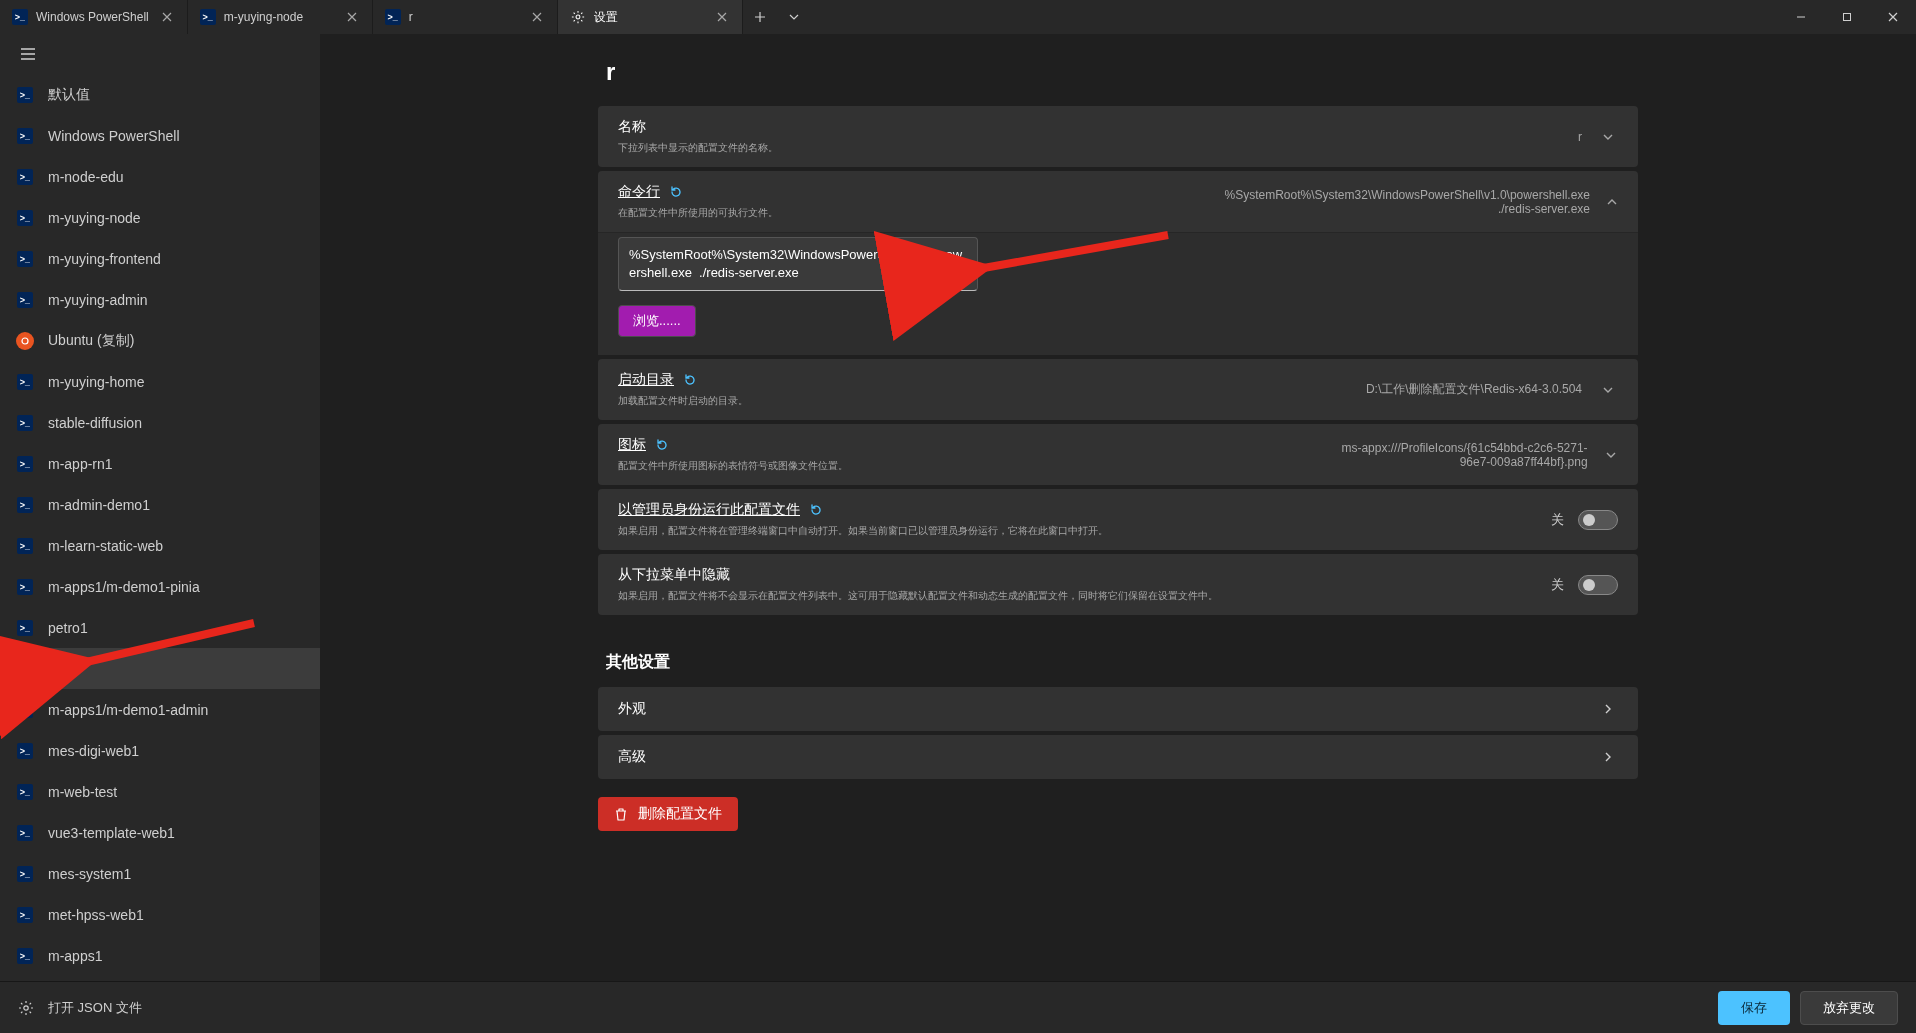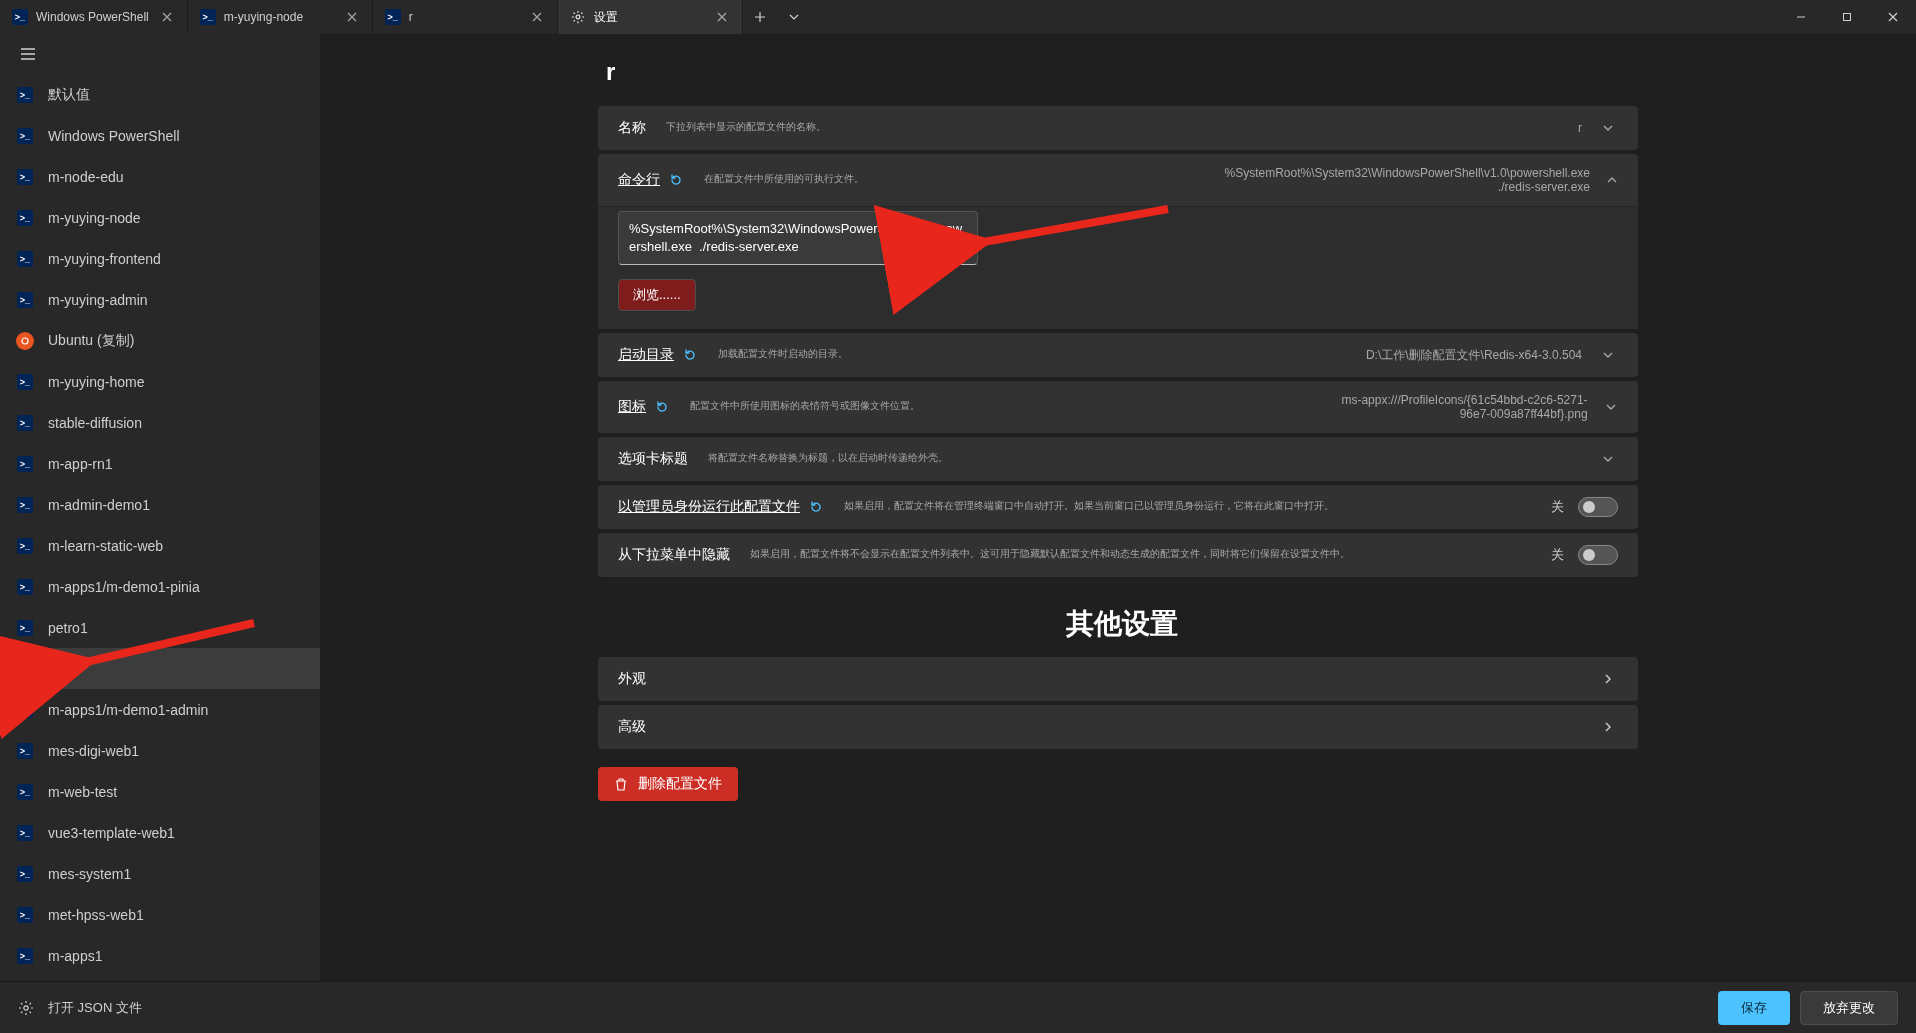--- a/index.html
+++ b/index.html
@@ -139,60 +139,60 @@
   .card {
     background: var(--bg-2);
     border-radius:4px;
     margin-bottom:4px;
   }
   .card-row {
     display:flex; align-items:center; justify-content:space-between;
     padding: 12px 20px;
     gap: 24px;
   }
-  .card-texts { display:flex; flex-direction:row; gap:20px; min-width:0;}
+  .card-texts { display:flex; flex-direction:column; gap:4px; min-width:0;}
   .card-title-line { display:flex; align-items:center; gap:8px;text-decoration:underline;}
   .card-title { font-size:14px; color:#fff; }
   .card-desc { font-size:10px; color:var(--fg-dim); line-height:1.5;}
   .card-right { display:flex; align-items:center; gap:16px; color:var(--fg-dim); font-size:12px;
                 max-width:300px; text-align:right; justify-content:flex-end;}
   .chev {
     width:20px; height:20px; display:flex; align-items:center; justify-content:center;
     color:var(--fg-dim);
   }
   .reset-icon { color: var(--accent); width:16px; height:16px; display:flex; align-items:center; justify-content:center;}
 
   .card.expanded { background: var(--bg-2); padding-bottom: 0;}
   .card-body { padding: 4px 20px 18px; display:flex; flex-direction:column; gap:14px; background:#2d2d2d; border-top:1px solid #262626;}
   .cmd-input {
     background:#3a3a3a; border:1px solid #555; border-bottom:1px solid #bbb;
     border-radius:4px; padding:8px 10px;
     color:#fff; font-size:13px; width: 360px;
     font-family: inherit; resize:none; line-height:1.4;
   }
   .browse-btn {
-    background:#7f1d1d; border:1px solid #4d4d4d; color:#fff;
+    background:#a21caf; border:1px solid #4d4d4d; color:#fff;
     padding:6px 14px; border-radius:4px; font-size:13px;
     align-self:flex-start;
   }
 
   
   .toggle-row .card-right { gap:14px;}
   .toggle-state { font-size:13px; color:var(--fg-1);}
   .toggle {
     width:40px; height:20px; border-radius:10px;
     background:#555; position:relative; display:inline-block;
     border:1px solid #888;
   }
   .toggle-knob {
     width:12px; height:12px; border-radius:50%; background:#ccc;
     position:absolute; top:3px; left:4px;
   }
 
-  .section-title { font-size:28px; font-weight:600; margin:28px 0 14px 8px;text-align:center;}
+  .section-title { font-size:16px; font-weight:600; margin:37px 0 14px 8px;}
   .chevron-right {
     width:20px; height:20px; display:flex; align-items:center; justify-content:center; color:var(--fg-1);
   }
 
   .danger-btn {
     background: var(--danger); border:none; color:#fff;
     display:inline-flex; align-items:center; gap:10px;
     padding:8px 16px; border-radius:4px; font-size:14px; margin-top:14px;
   }
 
@@ -562,35 +562,20 @@
             <span class="chev">
               <svg width="12" height="12" viewBox="0 0 12 12">
                   <path d="M2 4l4 4 4-4" fill="none" stroke="currentColor" stroke-width="1.4"></path>
                 </svg>
             </span>
           </div>
         </div>
       </div>
 
       
-      <div class="card">
-        <div class="card-row">
-          <div class="card-texts">
-            <div class="card-title">选项卡标题</div>
-            <div class="card-desc">将配置文件名称替换为标题，以在启动时传递给外壳。</div>
-          </div>
-          <div class="card-right">
-            <span class="chev">
-              <svg width="12" height="12" viewBox="0 0 12 12">
-                  <path d="M2 4l4 4 4-4" fill="none" stroke="currentColor" stroke-width="1.4"></path>
-                </svg>
-            </span>
-          </div>
-        </div>
-      </div>
 
       
       <div class="card toggle-row">
         <div class="card-row">
           <div class="card-texts">
             <div class="card-title-line">
               <span class="card-title">以管理员身份运行此配置文件</span>
               <span class="reset-icon">
                 <svg width="14" height="14" viewBox="0 0 14 14">
                     <path d="M3 7a4 4 0 1 0 1.2-2.8M3 2v3h3" fill="none" stroke="currentColor" stroke-width="1.3" stroke-linecap="round"></path>

